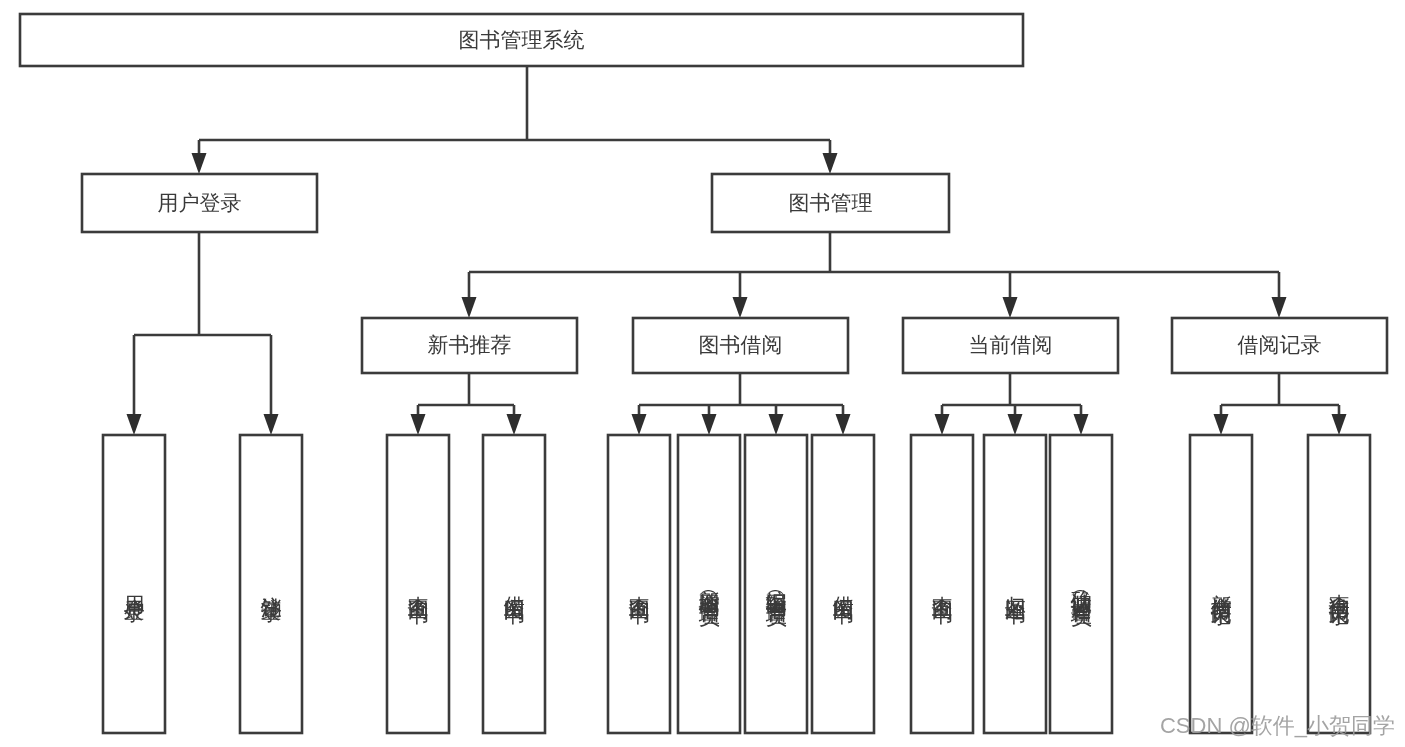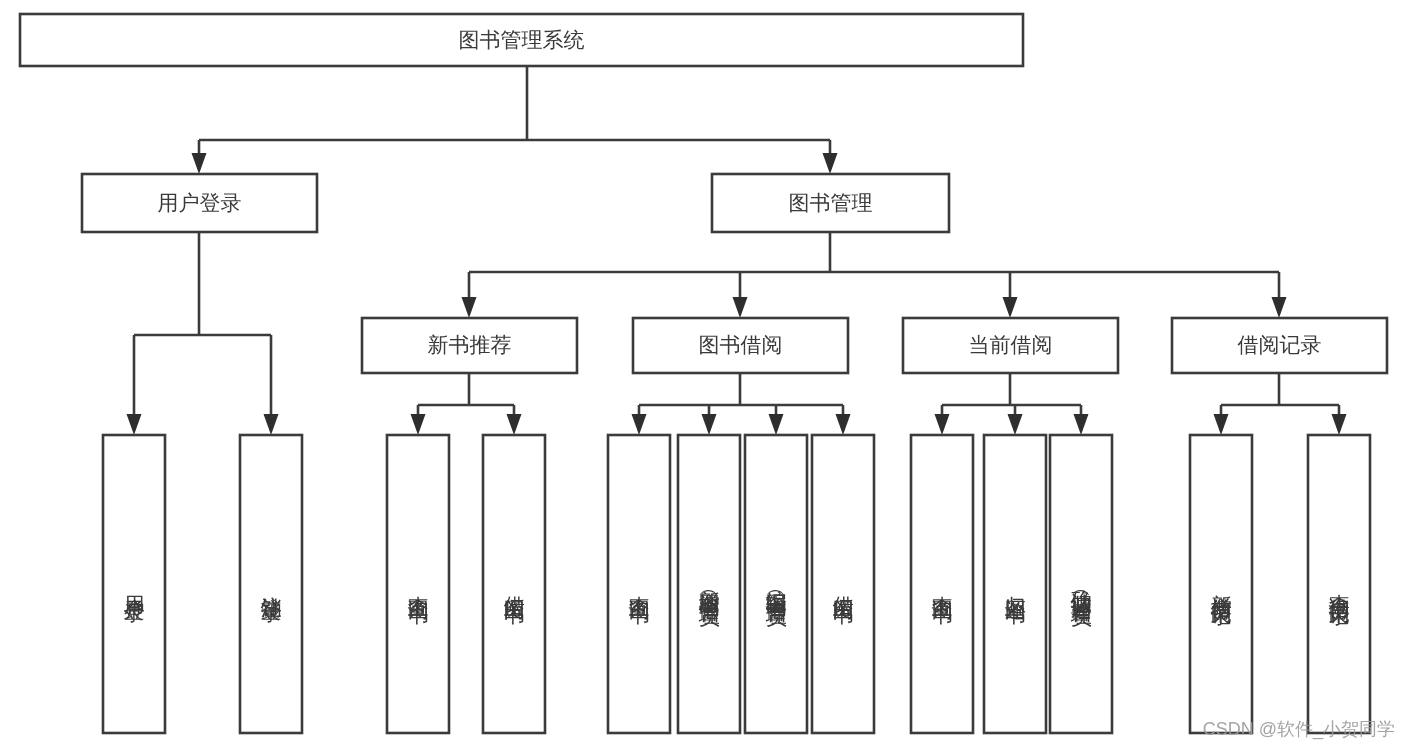--- a/index.html
+++ b/index.html
@@ -74,21 +74,21 @@
     letter-spacing: 2.5px;
     color: #3a3a3a;
     white-space: nowrap;
     text-align: center;
   }
   .watermark {
     position: absolute;
     right: 10px;
     bottom: 6px;
     font-family: "Liberation Sans", "DejaVu Sans", sans-serif;
-    font-size: 18px;
+    font-size: 22px;
     color: #9d9d9d;
     opacity: 0.92;
     white-space: nowrap;
     pointer-events: none;
   }
 </style>
 </head>
 <body>
 
 <div id="diagram-root">

